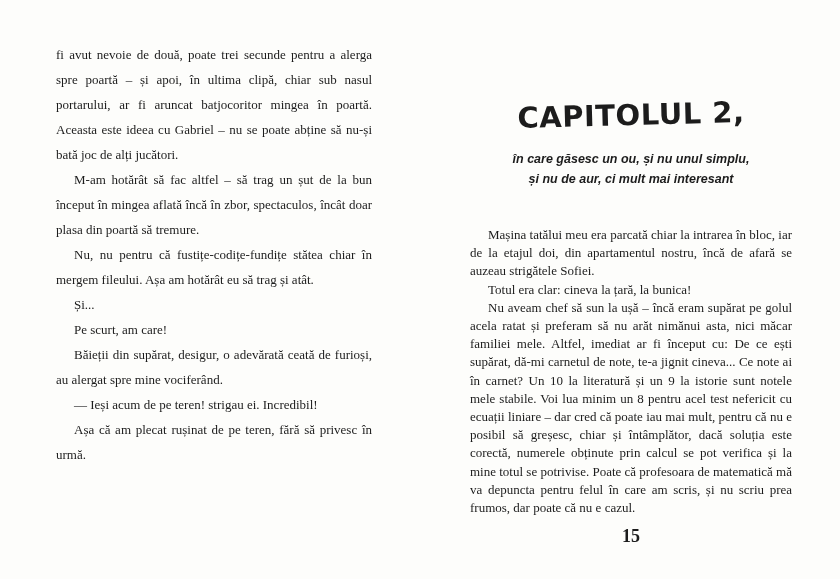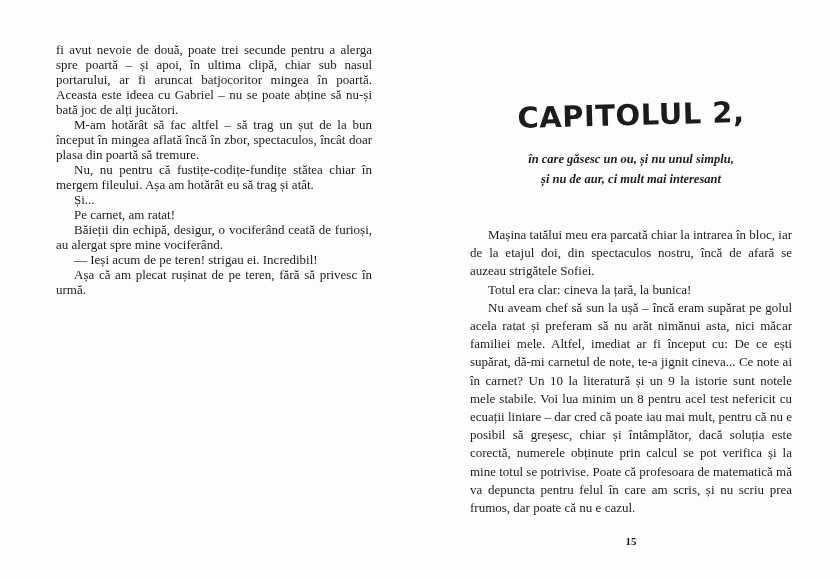--- a/index.html
+++ b/index.html
@@ -22,84 +22,84 @@
   .right-page {
     position: absolute;
     left: 470px;
     top: 0;
     width: 322px;
     height: 579px;
   }
 
   .para {
     font-size: 13px;
-    line-height: 15px;
+    line-height: 25px;
     text-align: justify;
     text-indent: 18px;
   }
   .para.no-indent { text-indent: 0; }
 
   .chapter-title {
     margin-top: 98px;
     text-align: center;
     font-family: "DejaVu Sans", sans-serif;
     font-weight: bold;
     font-size: 29px;
     letter-spacing: 0.5px;
     transform: rotate(-1.5deg);
   }
   .chapter-subtitle {
     margin-top: 17px;
     text-align: center;
-    font-family: Liberation Serif, serif;
+    font-family: Liberation Sans, sans-serif;
     font-style: italic;
     font-weight: bold;
     font-size: 12.5px;
     line-height: 20px;
   }
   .right-body { margin-top: 37px; }
   .right-body .para { line-height: 18.2px; }
 
   .page-number {
     position: absolute;
     bottom: 32px;
     left: 0;
     width: 100%;
     text-align: center;
     font-weight: bold;
-    font-size: 11px;
+    font-size: 18px;
   }
 </style>
 </head>
 <body>
 
 <div class="spread">
 
   <div class="left-page">
       <p class="para no-indent">fi avut nevoie de două, poate trei secunde pentru a alerga spre poartă – și apoi, în ultima clipă, chiar sub nasul portarului, ar fi aruncat batjocoritor mingea în poartă. Aceasta este ideea cu Gabriel – nu se poate abține să nu-și bată joc de alți jucători.</p>
       <p class="para">M-am hotărât să fac altfel – să trag un șut de la bun început în mingea aflată încă în zbor, spectaculos, încât doar plasa din poartă să tremure.</p>
       <p class="para">Nu, nu pentru că fustițe-codițe-fundițe stătea chiar în mergem fileului. Așa am hotărât eu să trag și atât.</p>
       <p class="para">Și...</p>
-      <p class="para">Pe carnet, am ratat!</p>
-      <p class="para">Băieții din echipă, desigur, o vociferând ceată de furioși, au alergat spre mine vociferând.</p>
+      <p class="para">Pe scurt, am care!</p>
+      <p class="para">Băieții din supărat, desigur, o adevărată ceată de furioși, au alergat spre mine vociferând.</p>
       <p class="para">— Ieși acum de pe teren! strigau ei. Incredibil!</p>
       <p class="para">Așa că am plecat rușinat de pe teren, fără să privesc în urmă.</p>
     </div>
 
   <div class="right-page">
 
     <div class="chapter-title">CAPITOLUL 2,</div>
 
     <div class="chapter-subtitle">
       <div>în care găsesc un ou, și nu unul simplu,</div>
       <div>și nu de aur, ci mult mai interesant</div>
     </div>
 
     <div class="right-body">
-        <p class="para">Mașina tatălui meu era parcată chiar la intrarea în bloc, iar de la etajul doi, din spectaculos nostru, încă de afară se auzeau strigătele Sofiei.</p>
+        <p class="para">Mașina tatălui meu era parcată chiar la intrarea în bloc, iar de la etajul doi, din apartamentul nostru, încă de afară se auzeau strigătele Sofiei.</p>
         <p class="para">Totul era clar: cineva la țară, la bunica!</p>
         <p class="para">Nu aveam chef să sun la ușă – încă eram supărat pe golul acela ratat și preferam să nu arăt nimănui asta, nici măcar familiei mele. Altfel, imediat ar fi început cu: De ce ești supărat, dă-mi carnetul de note, te-a jignit cineva... Ce note ai în carnet? Un 10 la literatură și un 9 la istorie sunt notele mele stabile. Voi lua minim un 8 pentru acel test nefericit cu ecuații liniare – dar cred că poate iau mai mult, pentru că nu e posibil să greșesc, chiar și întâmplător, dacă soluția este corectă, numerele obținute prin calcul se pot verifica și la mine totul se potrivise. Poate că profesoara de matematică mă va depuncta pentru felul în care am scris, și nu scriu prea frumos, dar poate că nu e cazul.</p>
       </div>
 
     <div class="page-number">15</div>
 
   </div>
 
 </div>
 

